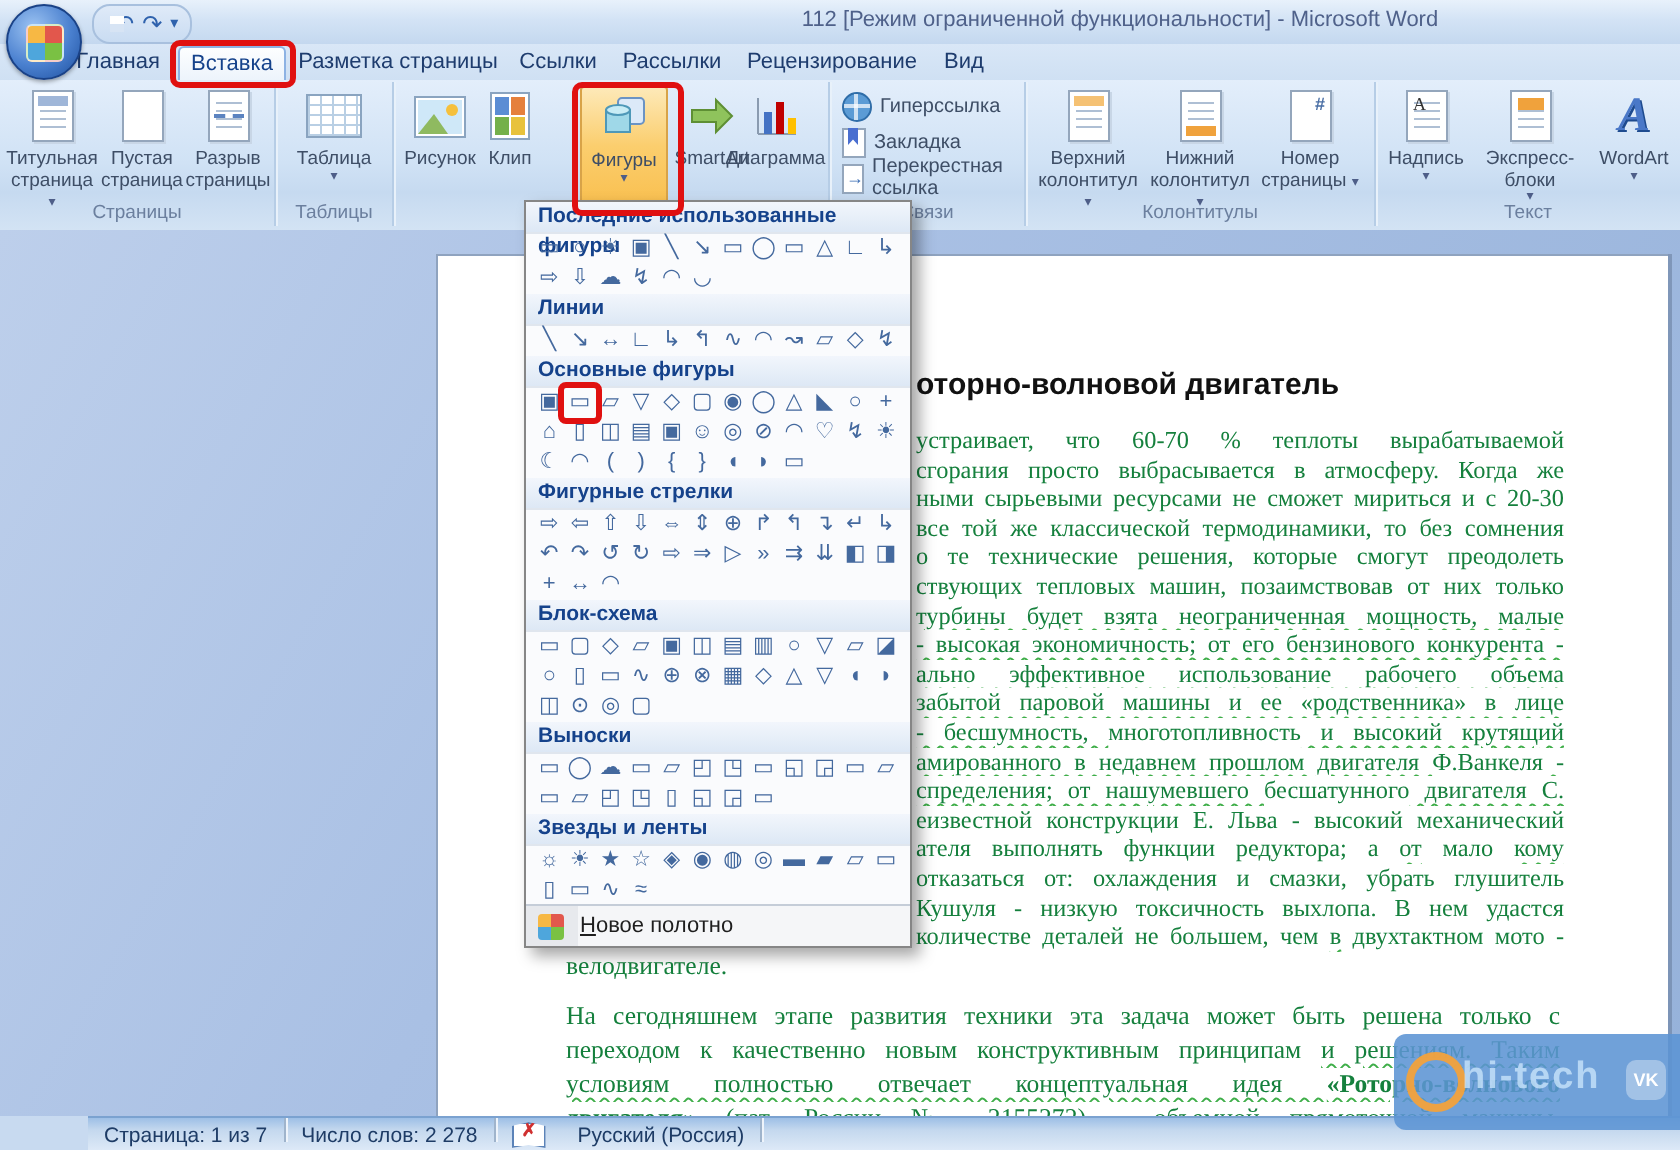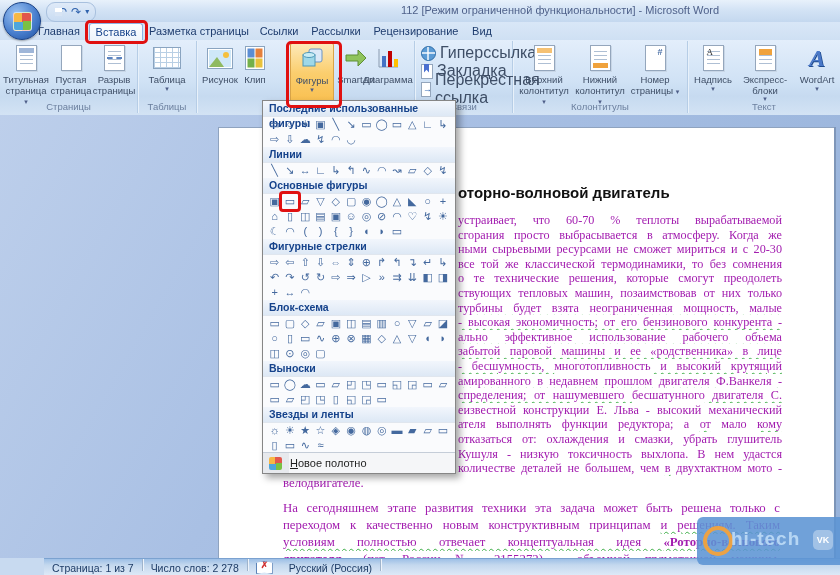--- a/index.html
+++ b/index.html
@@ -33,21 +33,21 @@
   .ribbon{position:absolute;left:0;top:40px;width:840px;height:75px;
     background:linear-gradient(#e3eefb,#d0e2f5 55%,#c6daf0 75%,#d3e3f4);
     border-bottom:1px solid #7da0cf;}
   .rgroup{position:absolute;top:1px;height:72px;border-right:1px solid #b6cde6;box-shadow:1px 0 0 #e8f1fa;}
   .glabel{position:absolute;left:0;right:0;bottom:1px;text-align:center;font-size:9.5px;color:#6b7f9e;}
   .bigbtn{position:absolute;top:2px;display:flex;flex-direction:column;align-items:center;
     font-size:9.5px;color:#3e4e66;text-align:center;line-height:10.5px;cursor:default;}
   .bigbtn .icon-slot{height:30px;display:flex;align-items:center;justify-content:center;margin-bottom:2px;}
   .arr{font-size:7px;color:#4e6document5e88;color:#4e5e88;line-height:6px;}
   .bigbtn.hl{background:linear-gradient(#fde9b8,#fbce6e 50%,#f9c050);border:1px solid #d8a348;border-radius:2px;}
-  .smallbtn{position:absolute;display:flex;align-items:center;gap:4px;font-size:16px;color:#3e4e66;height:16px;}
+  .smallbtn{position:absolute;display:flex;align-items:center;gap:4px;font-size:10px;color:#3e4e66;height:16px;}
   
   .pg{width:19px;height:24px;background:#fff;border:1px solid #94a6bc;position:relative;box-shadow:1px 1px 0 #c8d6e6;}
   .pg.lines:before{content:"";position:absolute;left:3px;right:3px;top:5px;height:13px;
     background:repeating-linear-gradient(#aebfd4 0 1px,transparent 1px 4px);}
   .pg.title:after{content:"";position:absolute;left:2px;right:2px;top:2px;height:5px;background:#9fb6d8;}
   .pg.break:after{content:"";position:absolute;left:2px;right:2px;top:11px;border-top:2px dashed #5b83c0;}
   .pg.hdr:after{content:"";position:absolute;left:2px;right:2px;top:2px;height:5px;background:#f5c173;}
   .pg.ftr:after{content:"";position:absolute;left:2px;right:2px;bottom:2px;height:5px;background:#f0a23c;}
   .pg.num:after{content:"#";position:absolute;right:2px;top:1px;font-size:9px;color:#4a6fa5;font-weight:bold;}
   .pg.tbox:after{content:"A";position:absolute;left:3px;top:1px;font-size:9px;color:#333;
@@ -69,21 +69,21 @@
   
   .docarea{position:absolute;left:0;top:115px;width:840px;height:443px;
     background:linear-gradient(120deg,#bdcfeb 0%,#a9c0e4 40%,#96b2da 100%);}
   .pagewhite{position:absolute;left:218px;top:12px;width:615px;height:431px;background:#fff;
     border-left:1px solid #8fa3bf;border-top:1px solid #8fa3bf;box-shadow:2px 0 0 rgba(90,110,140,.45);}
   .doc-heading{position:absolute;left:458px;top:184px;font-size:15px;font-weight:bold;color:#111;
     font-family:"Liberation Sans",sans-serif;z-index:3;}
   .frags{position:absolute;left:458px;top:213px;width:324px;z-index:3;}
   .tail{position:absolute;left:283px;top:476px;width:497px;z-index:3;}
   .para2{position:absolute;left:283px;top:500px;width:497px;z-index:3;}
-  .dline{height:14.6px;line-height:14.6px;font-size:12.2px;color:#a21caf;overflow:hidden;
+  .dline{height:14.6px;line-height:14.6px;font-size:12.2px;color:#15803d;overflow:hidden;
     font-family:"Liberation Serif",serif;white-space:nowrap;}
   .para2 .dline{height:17px;line-height:17px;font-size:12.8px;}
   .tail .dline{height:15px;line-height:15px;font-size:12.8px;}
   .dline.j{white-space:normal;text-align:justify;text-align-last:justify;}
   .b{font-weight:bold;}
   .ug{text-decoration:underline;text-decoration-style:wavy;text-decoration-color:#3fae49;
      text-decoration-thickness:1px;text-underline-offset:2px;}
   .ur{text-decoration-style:wavy;text-decoration-color:#e04040;
      text-decoration-thickness:1px;text-underline-offset:2px;}
   

